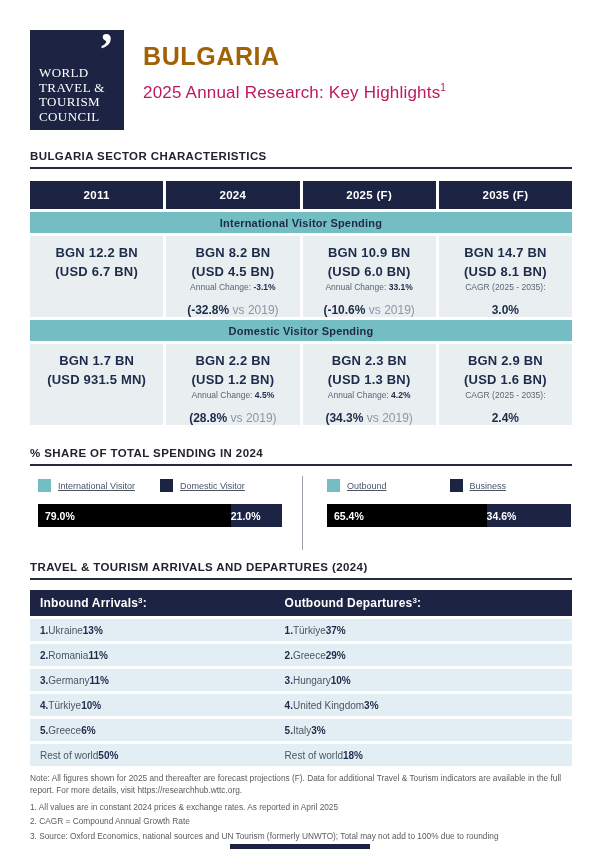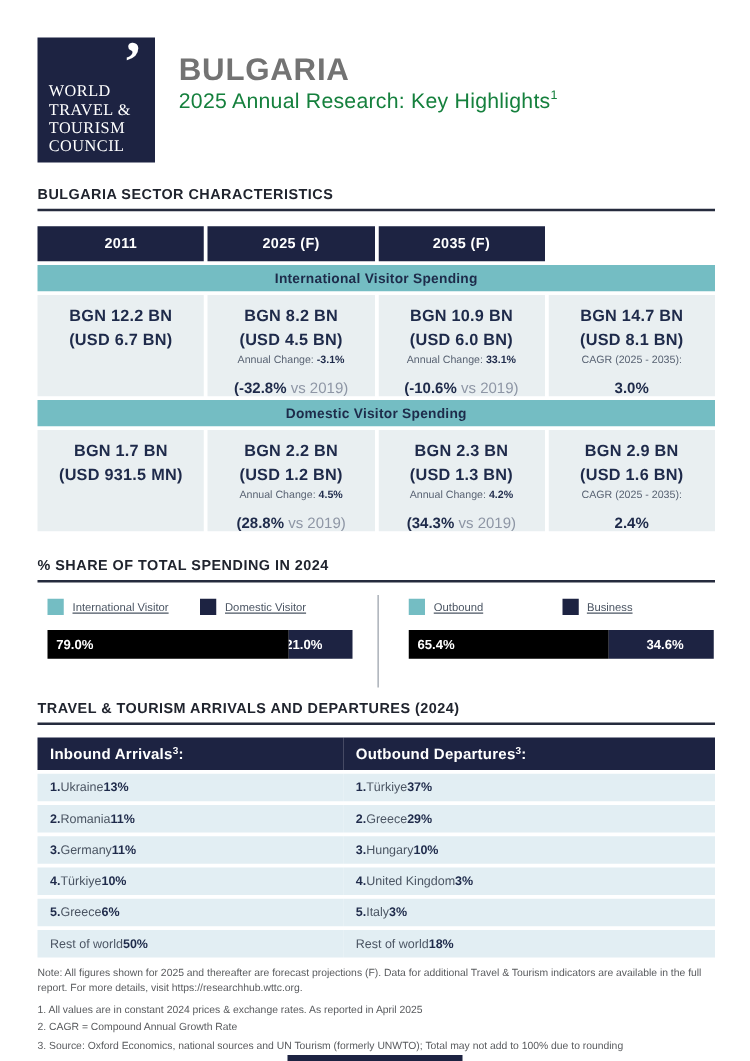--- a/index.html
+++ b/index.html
@@ -19,22 +19,22 @@
   .logo-text {
     position:absolute; left:9px; top:36px; color:#fff;
     font-family:"Liberation Serif", serif; font-size:13px; line-height:1.12;
     letter-spacing:0.4px; white-space:pre-line;
   }
   .logo-mark {
     position:absolute; right:10px; top:-7px; color:#fff;
     font-family:"Liberation Serif", serif; font-size:46px; font-weight:bold;
   }
   .titles { margin-left:19px; padding-top:12px; }
-  .page-title { font-size:25px; font-weight:bold; color:#737373; letter-spacing:0.6px; }
-  .page-subtitle { font-size:17px; color:#15803d; letter-spacing:0.2px; }
+  .page-title { font-size:25px; font-weight:bold; color:#a16207; letter-spacing:0.6px; }
+  .page-subtitle { margin-top:11px; font-size:17px; color:#be185d; letter-spacing:0.2px; }
   .page-subtitle sup { font-size:10px; }
 
   
   .sec-title {
     font-size:11.5px; font-weight:bold; color:#20242e; letter-spacing:0.4px;
     padding-bottom:5px; border-bottom:2px solid #252b3d;
   }
 
   
   .sector { margin-top:18px; }
@@ -67,21 +67,21 @@
   .chart.right { margin-left:auto; width:253px; }
   .legend { display:flex; padding-left:8px; }
   .leg-item { display:flex; align-items:center; width:140px; }
   .swatch { width:13px; height:13px; margin-right:7px; flex:0 0 13px; }
   .sw-teal { background:#74bdc3; }
   .sw-navy { background:#1d2342; }
   .leg-label { font-size:9px; color:#4b5563;text-decoration:underline; }
   .bar { display:flex; width:244px; height:23px; margin:12px 0 0 8px; }
   .seg { display:flex; align-items:center; color:#fff; font-weight:bold; font-size:10.5px; overflow:hidden; }
   .seg-teal { background:#000000; padding-left:7px; }
-  .seg-navy { background:#1d2342; justify-content:flex-end; padding-right:24px; }
+  .seg-navy { background:#1d2342; padding-right:6px; }
   .chart-divider { position:absolute; left:272px; top:-3px; height:74px; width:1px; background:#9aa1ab; }
 
   
   .arrivals { margin-top:34px; }
   .dual { display:flex; justify-content:space-between; margin-top:10px; }
   .list-tbl.left { width:264px;border-radius:17px; }
   .list-tbl.right { width:321px; }
   .list-hdr {
     height:26px; background:#1d2342; color:#fff; font-weight:bold; font-size:12px;
     display:flex; align-items:center; padding-left:10px; letter-spacing:0.2px;
@@ -123,20 +123,21 @@
         <div class="page-title">BULGARIA</div>
         <div class="page-subtitle"><span>2025 Annual Research: Key Highlights</span><sup>1</sup></div>
       </div>
     </div>
 
     <div class="sector">
       <div class="sec-title">BULGARIA SECTOR CHARACTERISTICS</div>
       <div class="tbl">
         <div class="year-row">
           <div class="year-cell">2011</div>
+          <div class="year-cell">2024</div>
           <div class="year-cell">2025 (F)</div>
           <div class="year-cell">2035 (F)</div>
         </div>
 
         <div class="band">International Visitor Spending</div>
         <div class="data-row">
           <div class="cell">
             <div class="bgn">BGN 12.2 BN</div>
             <div class="usd">(USD 6.7 BN)</div>
             <div class="note"><span></span> <b></b></div>

